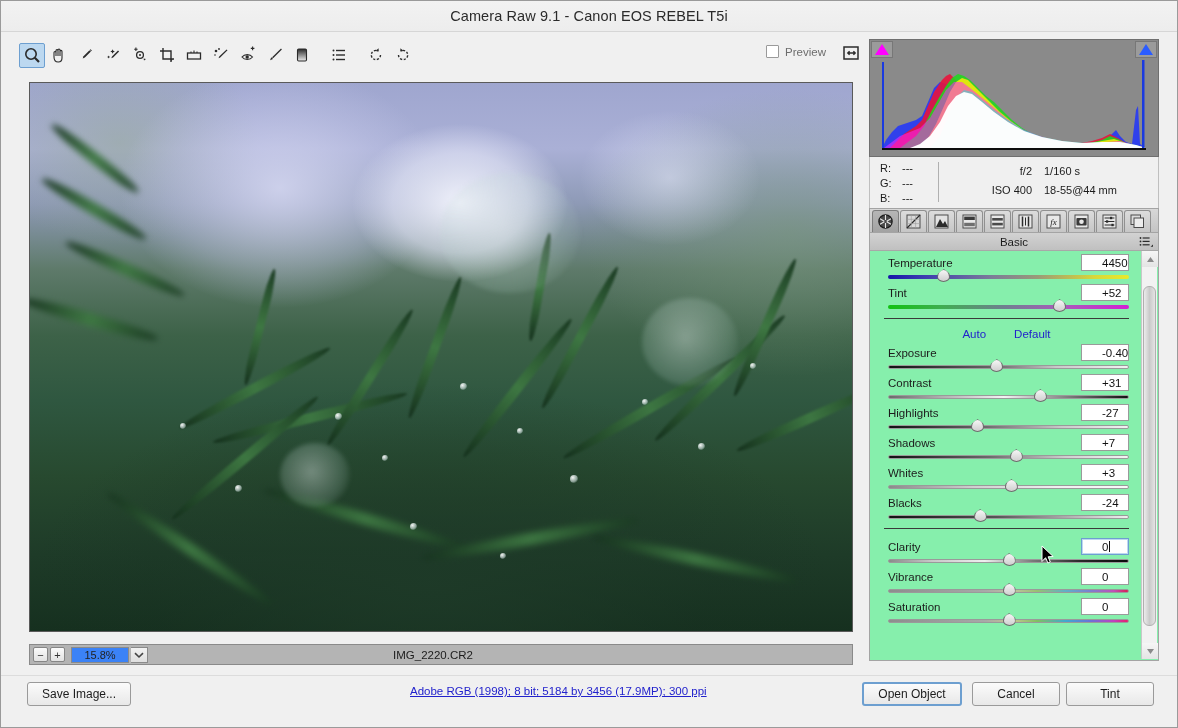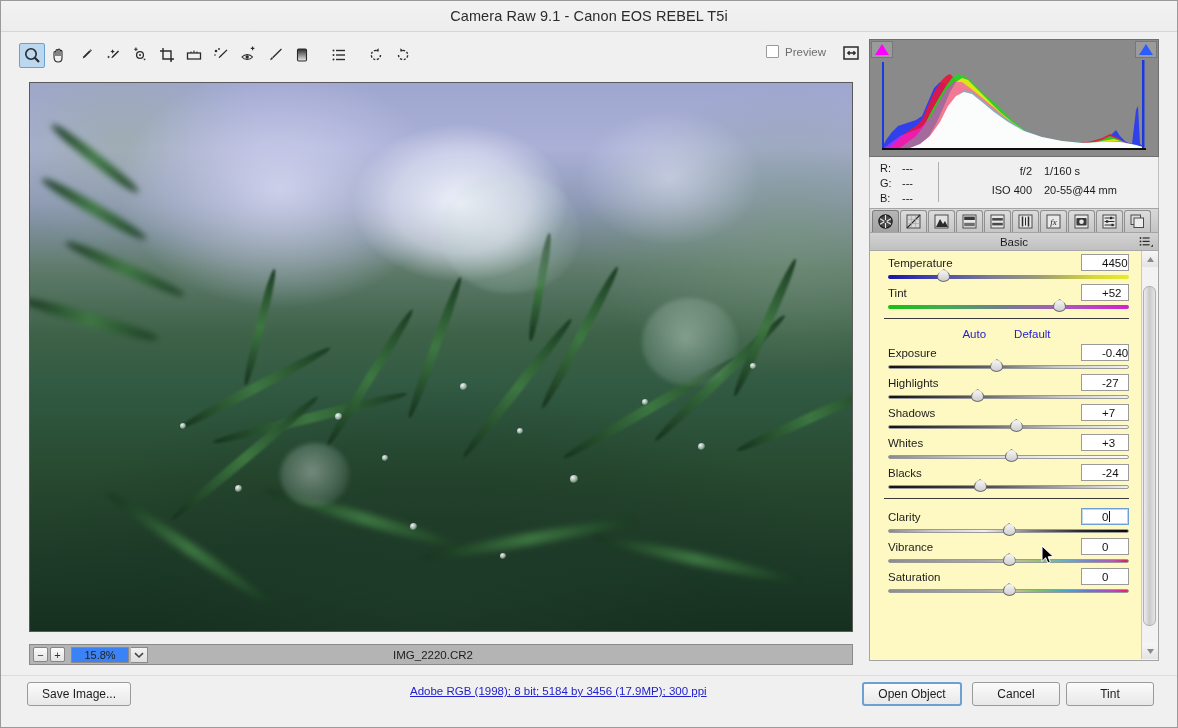--- a/index.html
+++ b/index.html
@@ -214,21 +214,21 @@
     border-left: 1px solid #a4a4a4; border-right: 1px solid #a4a4a4;
     border-bottom: 1px solid #a8a8a8;
     display: flex; align-items: center; justify-content: center;
     font-size: 11.5px; color: #1c1c1c;
   }
   .panelhdr .menuicon { position: absolute; right: 5px; top: 3px; }
 
   .panelbody {
     position: relative;
     width: 290px; height: 410px;
-    background: #fef9c3;
+    background: #86efac;
     border-left: 1px solid #a4a4a4; border-right: 1px solid #a4a4a4;
     border-bottom: 1px solid #a4a4a4;
     overflow: hidden;
   }
   .sliders { position: absolute; left: 0; top: 0; width: 273px; }
   .autodef {
     display: flex; gap: 28px; justify-content: center;
     padding: 3px 0 1px 0;
     font-size: 11.5px;
   }
@@ -542,21 +542,21 @@
           </div>
       </div>
       <div class="vline"></div>
       <div class="exif">
         <div class="row">
             <span class="c1">f/2</span>
             <span class="c2">1/160 s</span>
           </div>
         <div class="row">
             <span class="c1">ISO 400</span>
-            <span class="c2">20-55@44 mm</span>
+            <span class="c2">18-55@44 mm</span>
           </div>
       </div>
     </div>
 
     <div class="tabsbar">
       <div class="tab sel">
         <svg width="17" height="17" viewBox="0 0 17 17">
             <circle cx="8.5" cy="8.5" r="6.6" fill="#4a4a4a" stroke="#1c1c1c" stroke-width="1.3"></circle>
             <g stroke="#e6e6e6" stroke-width="1.1">
               <path d="M8.5 2v5M14 5.8l-4.3 2.5M14 11.2l-4.3-2.5M8.5 15v-5M3 11.2l4.3-2.5M3 5.8l4.3 2.5"></path>
@@ -686,20 +686,30 @@
           <div class="top">
             <span class="slabel">Exposure</span>
             <span class="sval">-0.40</span>
           </div>
           <div class="track">
             <div class="rail" style="background:linear-gradient(to right,#111 0%,#6a6a6a 45%,#c9c9c9 70%,#f2f2f2 100%);border:1px solid #9a9a9a;"></div>
             <div class="knob" style="left:45%"></div>
           </div>
         </div>
 
+        <div class="srow">
+          <div class="top">
+            <span class="slabel">Contrast</span>
+            <span class="sval">+31</span>
+          </div>
+          <div class="track">
+            <div class="rail" style="background:linear-gradient(to right,#6a6a6a 0%,#b0b0b0 22%,#f4f4f4 48%,#8a8a8a 72%,#111 100%);border:1px solid #9a9a9a;"></div>
+            <div class="knob" style="left:63%"></div>
+          </div>
+        </div>
 
         <div class="srow">
           <div class="top">
             <span class="slabel">Highlights</span>
             <span class="sval">-27</span>
           </div>
           <div class="track">
             <div class="rail" style="background:linear-gradient(to right,#111 0%,#6a6a6a 40%,#c9c9c9 72%,#f2f2f2 100%);border:1px solid #9a9a9a;"></div>
             <div class="knob" style="left:37%"></div>
           </div>

